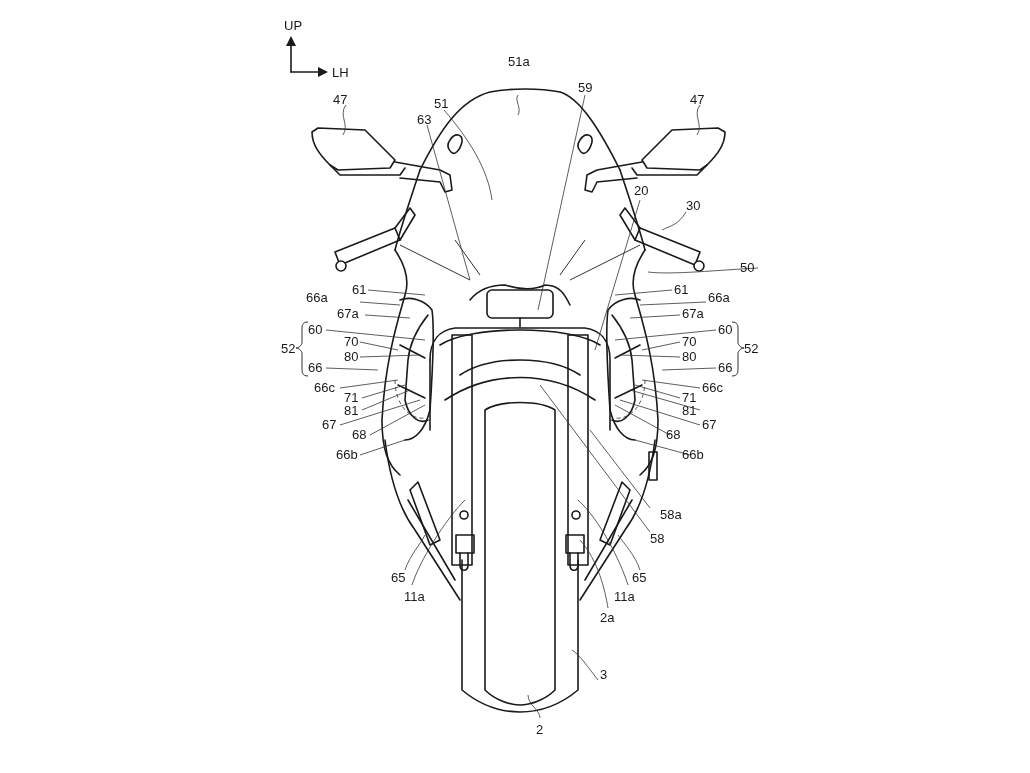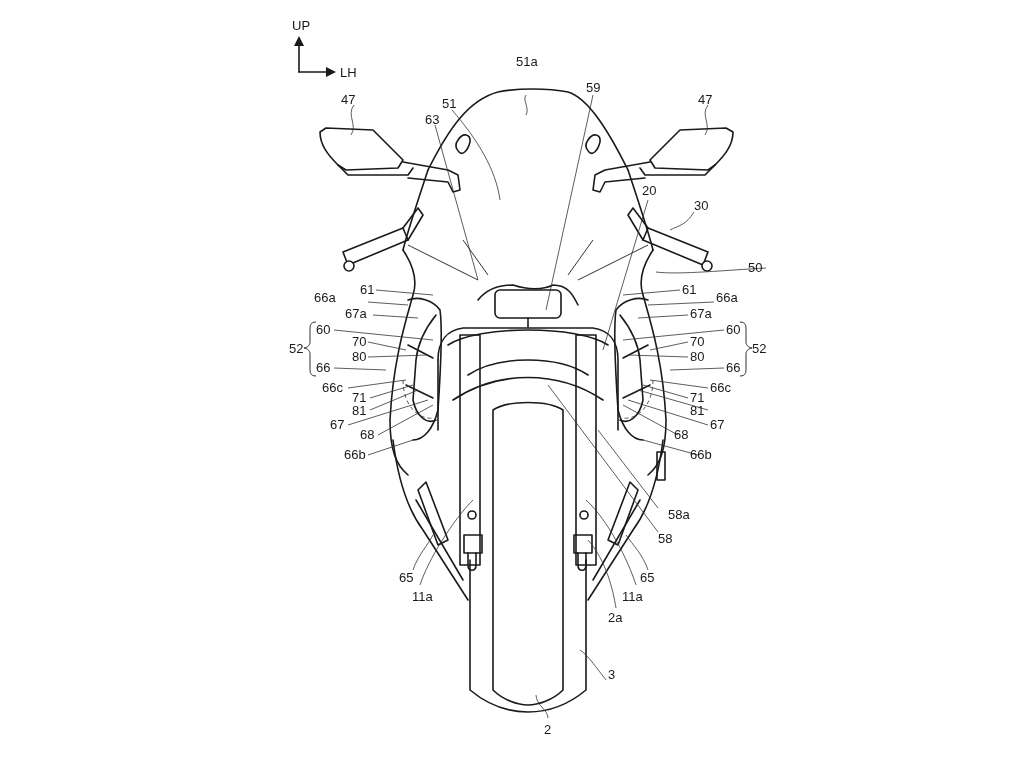--- a/index.html
+++ b/index.html
@@ -1,18 +1,18 @@
 <!DOCTYPE html>
 <html><head>
 <meta charset="utf-8">
 <style>
   html, body { margin:0; padding:0; background:#ffffff; }
   body { width:1030px; height:773px; overflow:hidden; position:relative;
          font-family:"Liberation Sans", "DejaVu Sans", sans-serif; }
-  #canvas { position:absolute; left:8px; top:0; width:928px; height:773px; }
+  #canvas { position:absolute; left:0; top:0; width:928px; height:773px; }
   svg text { font-family:"Liberation Sans", "DejaVu Sans", sans-serif; font-size:13px; fill:#1a1a1a; }
   .ln { fill:none; stroke:#1a1a1a; stroke-width:1.6; stroke-linejoin:round; stroke-linecap:round; }
   .thin { fill:none; stroke:#1a1a1a; stroke-width:0.9; }
   .lead { fill:none; stroke:#333; stroke-width:0.8; }
   .dash { fill:none; stroke:#333; stroke-width:0.8; stroke-dasharray:4 3; }
   .fillw { fill:#ffffff; stroke:#1a1a1a; stroke-width:1.6; stroke-linejoin:round; }
 </style>
 </head>
 <body>
 

